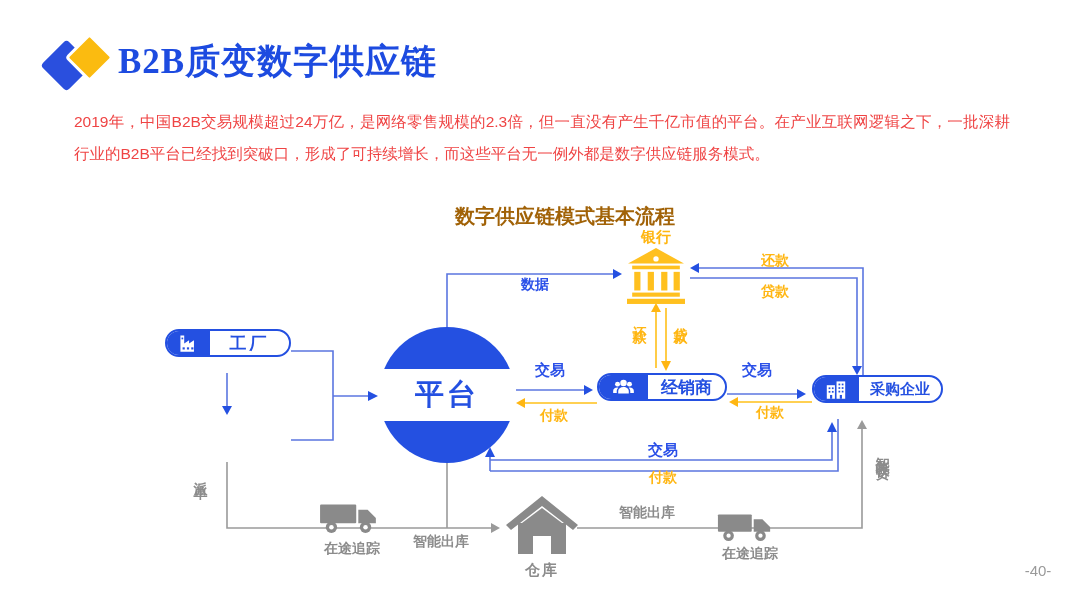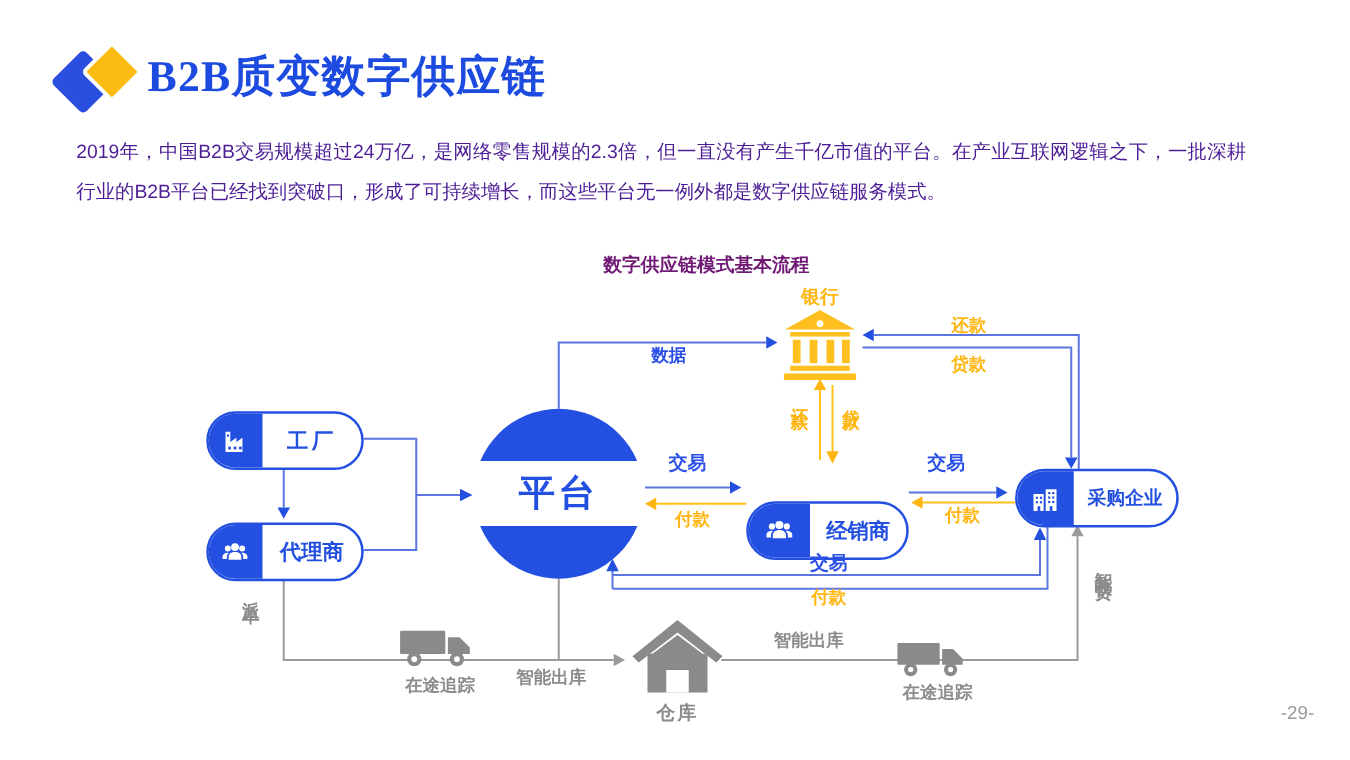--- a/index.html
+++ b/index.html
@@ -5,26 +5,26 @@
   html,body{margin:0;padding:0;background:#fff;}
   .slide{position:relative;width:1080px;height:608px;background:#fff;overflow:hidden;
          font-family:"Liberation Sans",sans-serif;padding-left:22px;}
   .abs{position:absolute;}
   
   .diamond{position:absolute;border-radius:4px;}
   .diamond.blue{left:48px;top:47px;width:37px;height:37px;background:#2a4fde;transform:rotate(45deg);}
   .diamond.yellow{left:72px;top:40px;width:29px;height:29px;background:#fbbb10;border:3px solid #fff;transform:rotate(45deg);}
   .title{position:absolute;left:118px;top:38px;font-family:"Liberation Serif",serif;
          font-size:35px;font-weight:700;color:#1d4be0;letter-spacing:1px;}
-  .para{position:absolute;left:61px;top:106px;width:936px;font-size:15.5px;line-height:32px;
-        color:#4c1d95;text-align:justify;}
+  .para{position:absolute;left:74px;top:106px;width:936px;font-size:15.5px;line-height:32px;
+        color:#ef4444;text-align:justify;}
   
   .diag-title{position:absolute;left:420px;top:203px;width:290px;text-align:center;
-              font-size:15px;font-weight:700;color:#701a75;}
-  .pill{position:absolute;height:47px;background:#fff;border:2.5px solid #2450e1;
+              font-size:20px;font-weight:700;color:#a16207;}
+  .pill{position:absolute;height:28px;background:#fff;border:2.5px solid #2450e1;
         border-radius:24px;display:flex;align-items:stretch;overflow:hidden;box-sizing:border-box;}
   .pill .cap{background:#2450e1;display:flex;align-items:center;justify-content:center;
              border-radius:22px 0 0 22px;margin:-1px 0 -1px -1px;}
   .pill .lbl{flex:1;display:flex;align-items:center;justify-content:center;
              color:#2450e1;font-weight:700;font-size:17px;}
   .platform{position:absolute;left:379px;top:327px;width:136px;height:136px;border-radius:50%;
             background:linear-gradient(180deg,#2450e1 0 31%,#ffffff 31% 69%,#2450e1 69% 100%);
             display:flex;align-items:center;justify-content:center;}
   .platform .lbl{color:#2450e1;font-size:29px;font-weight:700;letter-spacing:3px;}
   .tag{position:absolute;font-weight:700;font-size:14px;text-align:center;}
@@ -121,39 +121,26 @@
           <rect x="7" y="16" width="2" height="2"></rect>
           <rect x="11" y="16" width="2" height="2"></rect>
           <rect x="15" y="16" width="2" height="2"></rect>
           <rect x="6" y="7" width="1.6" height="1.6"></rect>
         </g>
       </svg>
     </div>
     <div class="lbl" style="letter-spacing:3px;">工厂</div>
   </div>
 
-  <div class="pill" style="left:165px;top:418px;width:126px;">
-    <div class="cap" style="width:44px;">
-      <svg width="26" height="26" viewBox="0 0 24 24" fill="#fff">
-        <circle cx="6.7" cy="9" r="2.2"></circle>
-          <circle cx="17.3" cy="9" r="2.2"></circle>
-          <circle cx="12" cy="8" r="2.9"></circle>
-        <path d="M12 11.6c-2.8 0-4.7 1.5-4.7 3.6v2.2h9.4v-2.2c0-2.1-1.9-3.6-4.7-3.6z"></path>
-        <path d="M6.4 12.1c-2.1.1-3.6 1.3-3.6 3v1.7h3.2v-1.6c0-1.2.5-2.2 1.4-2.8-.3-.2-.7-.3-1-.3z"></path>
-        <path d="M17.6 12.1c2.1.1 3.6 1.3 3.6 3v1.7H18v-1.6c0-1.2-.5-2.2-1.4-2.8.3-.2.7-.3 1-.3z"></path>
-      </svg>
-    </div>
-    <div class="lbl">代理商</div>
-  </div>
 
   <div class="platform">
     <div class="lbl">平台</div>
   </div>
 
-  <div class="pill" style="left:597px;top:373px;width:130px;margin-top:28px;">
+  <div class="pill" style="left:597px;top:373px;width:130px;">
     <div class="cap" style="width:50px;">
       <svg width="27" height="27" viewBox="0 0 24 24" fill="#fff">
         <circle cx="6.7" cy="9" r="2.2"></circle>
           <circle cx="17.3" cy="9" r="2.2"></circle>
           <circle cx="12" cy="8" r="2.9"></circle>
         <path d="M12 11.6c-2.8 0-4.7 1.5-4.7 3.6v2.2h9.4v-2.2c0-2.1-1.9-3.6-4.7-3.6z"></path>
         <path d="M6.4 12.1c-2.1.1-3.6 1.3-3.6 3v1.7h3.2v-1.6c0-1.2.5-2.2 1.4-2.8-.3-.2-.7-.3-1-.3z"></path>
         <path d="M17.6 12.1c2.1.1 3.6 1.3 3.6 3v1.7H18v-1.6c0-1.2-.5-2.2-1.4-2.8.3-.2.7-.3 1-.3z"></path>
       </svg>
     </div>
@@ -230,14 +217,14 @@
   <div class="tag blue" style="left:630px;top:441px;width:66px;font-size:15px;">交易</div>
   <div class="tag yellow" style="left:631px;top:469px;width:64px;">付款</div>
 
   <div class="tag gray vtext" style="left:192px;top:470px;">派单</div>
   <div class="tag gray" style="left:310px;top:540px;width:84px;">在途追踪</div>
   <div class="tag gray" style="left:404px;top:533px;width:74px;">智能出库</div>
   <div class="tag gray" style="left:610px;top:504px;width:74px;">智能出库</div>
   <div class="tag gray" style="left:708px;top:545px;width:84px;">在途追踪</div>
   <div class="tag gray vtext" style="left:874px;top:446px;letter-spacing:3px;">智能收货</div>
 
-  <div class="pagenum">-29-</div>
+  <div class="pagenum">-40-</div>
 </div>
 
 </body></html>

